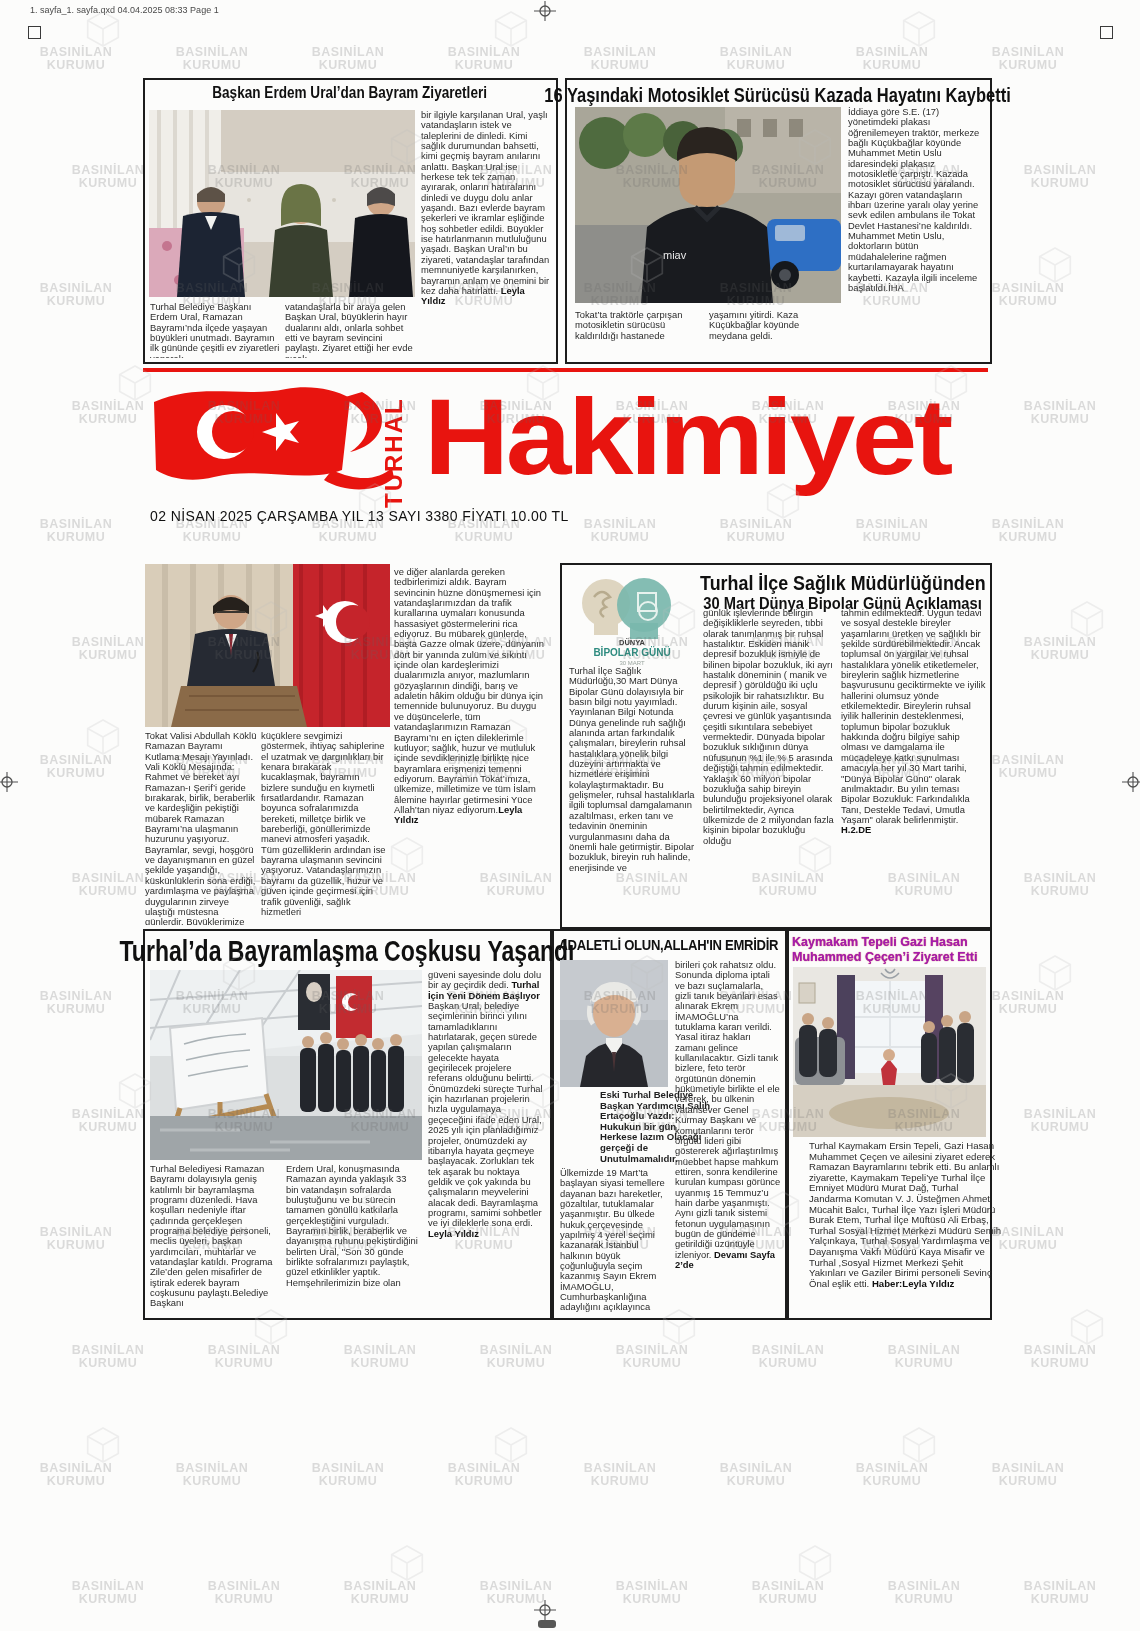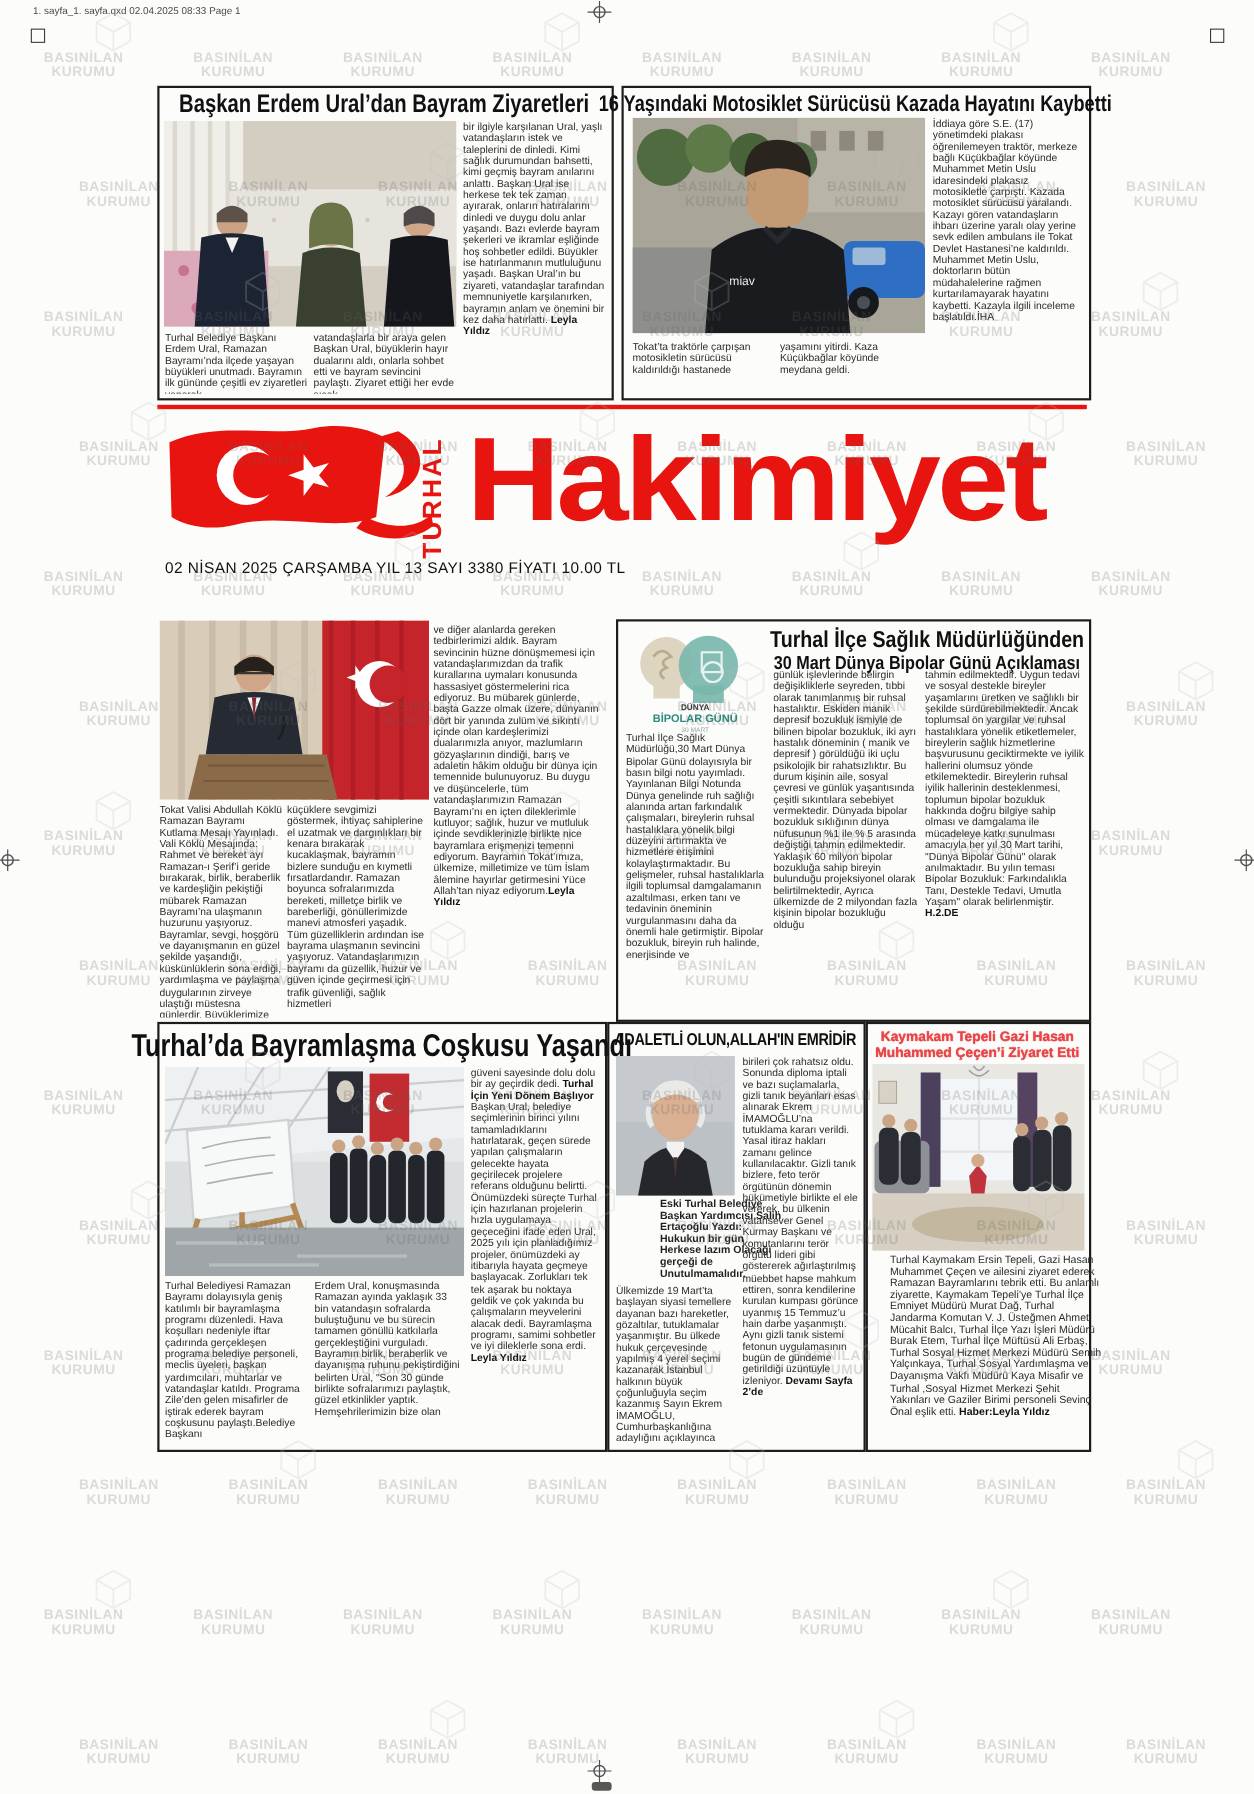--- a/index.html
+++ b/index.html
@@ -17,31 +17,31 @@
            line-height:13px;letter-spacing:.5px;color:rgba(100,100,100,.22);}
   .wm-cube{position:absolute;opacity:.22;}
   .regmark{position:absolute;opacity:.85;}
   .corner{position:absolute;width:11px;height:11px;border:1.5px solid #3a3a3a;background:transparent;}
   .redline{position:absolute;background:#e8140f;}
   .masthead-title{position:absolute;font-weight:bold;color:#e8140f;letter-spacing:-3px;
                   font-size:100px;line-height:100px;transform:scale(1.18,1.08);transform-origin:left top;}
   .turhal-vert{position:absolute;writing-mode:vertical-rl;transform:rotate(180deg);
                font-weight:bold;color:#e8140f;font-size:24px;letter-spacing:2px;}
   .dateline{position:absolute;font-weight:normal;font-size:14px;letter-spacing:.4px;color:#101010;}
-  .red-hl{position:absolute;font-weight:bold;color:#ef4444;text-align:center;
+  .red-hl{position:absolute;font-weight:bold;color:#a21caf;
           text-shadow:0 0 1px #c9303c;font-size:12.5px;line-height:14.5px;}
   .subhead{font-weight:bold;color:#111;}
   svg{display:block;}
 </style>
 </head>
 <body>
 
 <div class="page">
 
-  <div class="abs" style="left:30px;top:5px;font-size:9px;color:#4a4a4a;">1. sayfa_1. sayfa.qxd  02.04.2025  08:33  Page 1</div>
+  <div class="abs" style="left:30px;top:5px;font-size:9px;color:#4a4a4a;">1. sayfa_1. sayfa.qxd  04.04.2025  08:33  Page 1</div>
   <div class="corner" style="left:28px;top:26px;"></div>
   <div class="corner" style="left:1100px;top:26px;"></div>
   <svg class="regmark" style="left:534px;top:1px;" width="22" height="20" viewBox="0 0 22 20">
       <circle cx="11" cy="10" r="5" fill="none" stroke="#333" stroke-width="1.3"></circle>
       <path d="M11 0 V20 M0 10 H22" stroke="#333" stroke-width="1.1"></path>
     </svg>
   <svg class="regmark" style="left:534px;top:1600px;" width="22" height="20" viewBox="0 0 22 20">
       <circle cx="11" cy="10" r="5" fill="none" stroke="#333" stroke-width="1.3"></circle>
       <path d="M11 0 V20 M0 10 H22" stroke="#333" stroke-width="1.1"></path>
     </svg>
@@ -49,21 +49,21 @@
       <circle cx="11" cy="10" r="5" fill="none" stroke="#333" stroke-width="1.3"></circle>
       <path d="M11 0 V20 M0 10 H22" stroke="#333" stroke-width="1.1"></path>
     </svg>
   <svg class="regmark" style="left:1122px;top:772px;" width="22" height="20" viewBox="0 0 22 20">
       <circle cx="11" cy="10" r="5" fill="none" stroke="#333" stroke-width="1.3"></circle>
       <path d="M11 0 V20 M0 10 H22" stroke="#333" stroke-width="1.1"></path>
     </svg>
   <div class="abs" style="left:538px;top:1620px;width:18px;height:8px;background:#2d2d2d;border-radius:3px;opacity:.8;"></div>
 
   <div class="box" style="left:143px;top:78px;width:411px;height:282px;">
-    <div class="hl" style="left:2px;top:2px;width:405px;font-size:19px;">
+    <div class="hl" style="left:2px;top:2px;width:405px;font-size:14px;">
       <span style="transform:scale(0.97,1.22);">Başkan Erdem Ural’dan Bayram Ziyaretleri</span>
     </div>
     <svg class="abs" style="left:4px;top:30px;" width="266" height="187" viewBox="0 0 266 187" preserveAspectRatio="none">
       <rect width="266" height="187" fill="#d4cdc2"></rect>
       <rect x="0" y="0" width="72" height="187" fill="#f0eee9"></rect>
       <path d="M10 0 V187 M26 0 V187 M42 0 V187 M58 0 V187" stroke="#dcd8d0" stroke-width="4"></path>
       <rect x="60" y="62" width="206" height="70" fill="#e7e4de"></rect>
       <circle cx="100" cy="90" r="2" fill="#cfcabf"></circle>
         <circle cx="140" cy="90" r="2" fill="#cfcabf"></circle>
         <circle cx="185" cy="90" r="2" fill="#cfcabf"></circle>

